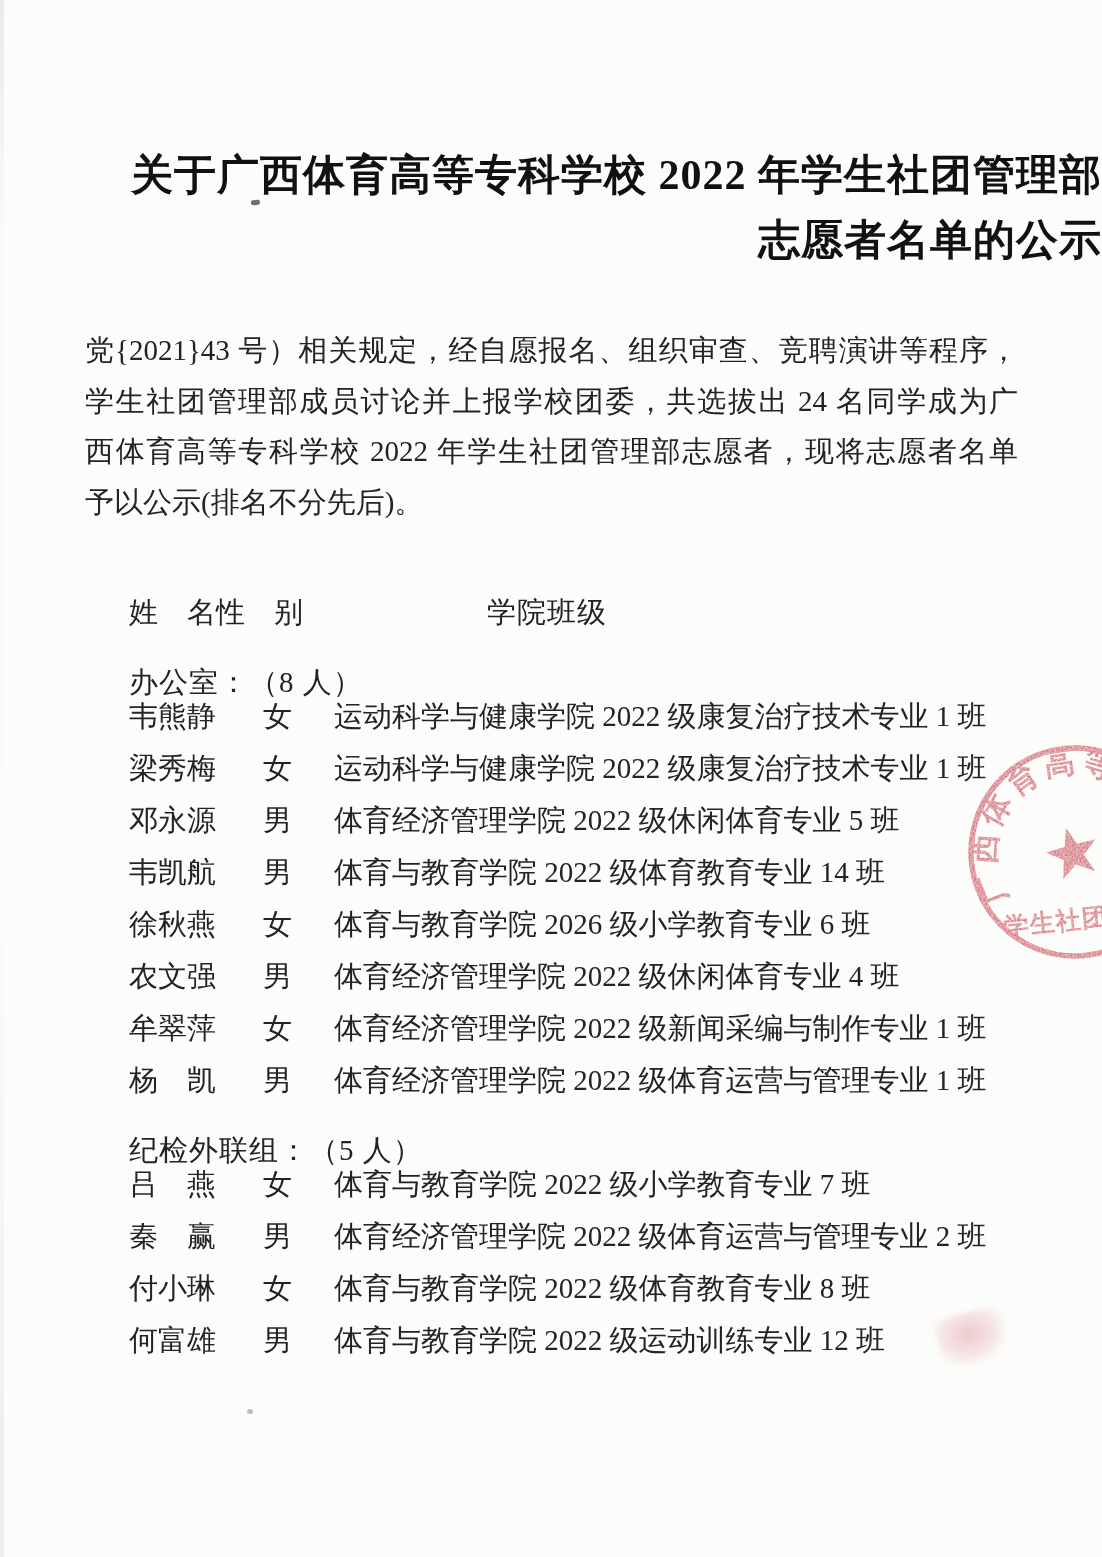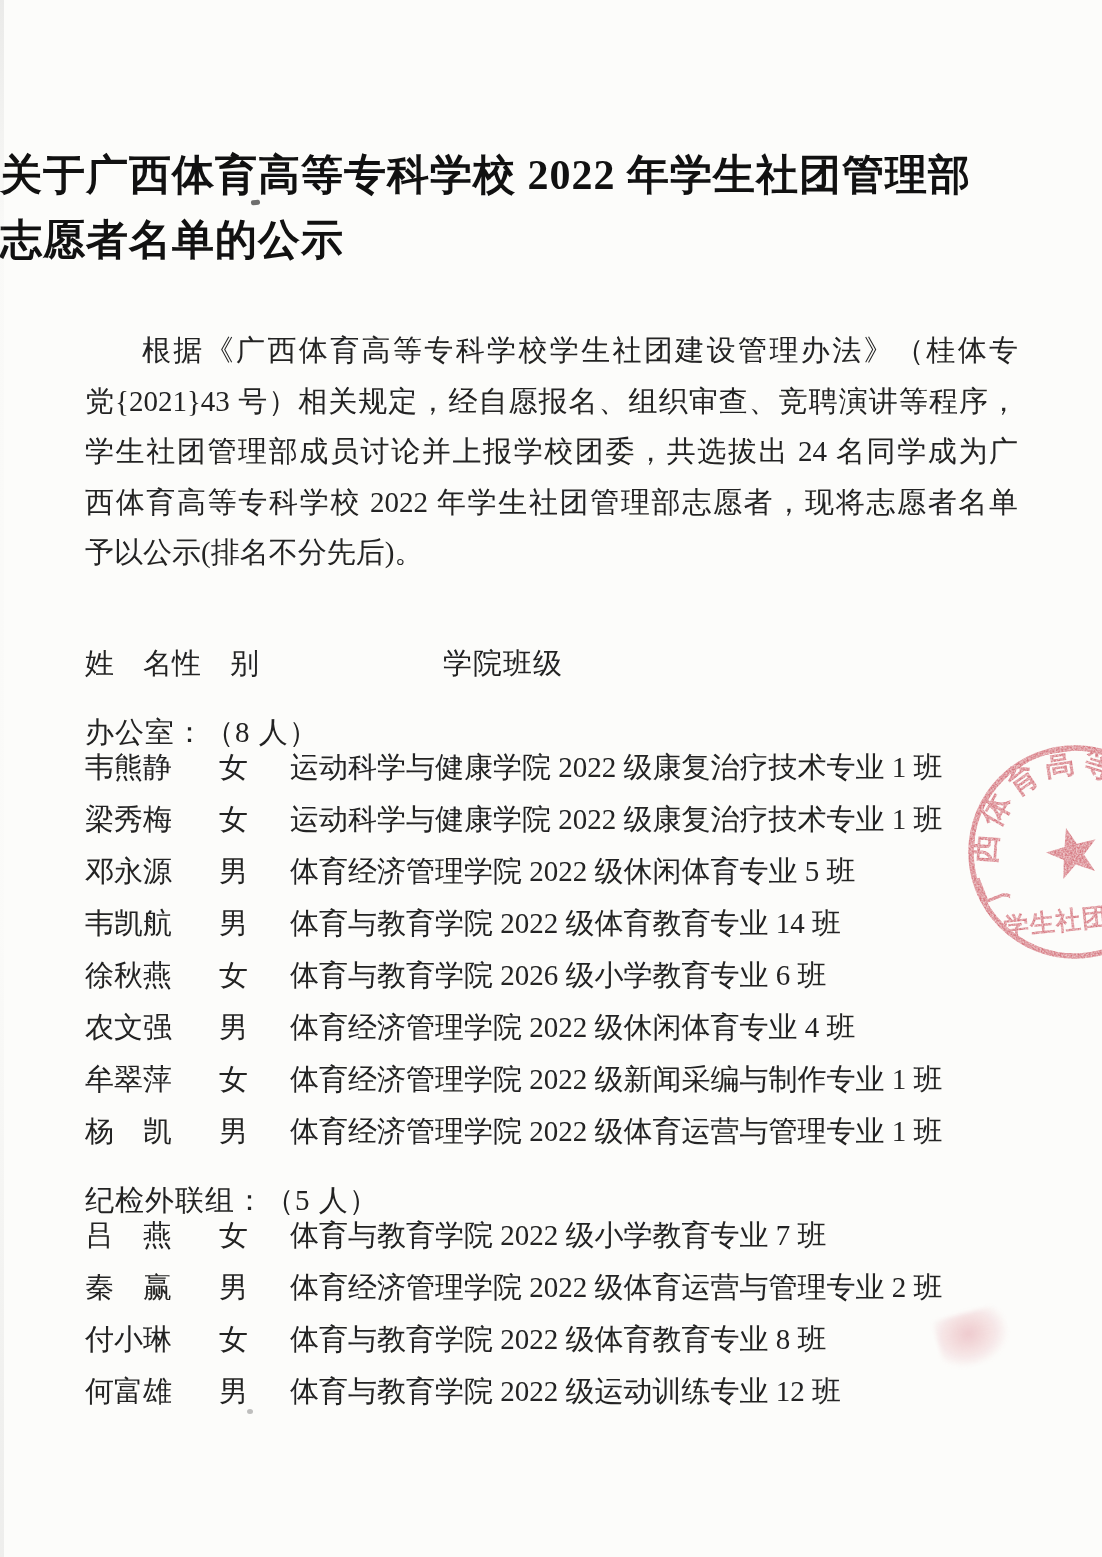--- a/index.html
+++ b/index.html
@@ -18,21 +18,21 @@
     position: absolute;
     left: 0; top: 0;
     width: 4px; height: 100%;
     background: linear-gradient(to bottom,
       rgba(150,150,150,0.35) 0%, rgba(200,200,200,0.10) 15%,
       rgba(200,200,200,0.05) 60%, rgba(160,160,160,0.30) 96%);
     opacity: 0.5;
   }
   .doc-title {
     margin-top: 143px;
-    text-align: left;
+    text-align: right;
     font-size: 42px;
     line-height: 65px;
     font-weight: bold;
     color: #111;
     letter-spacing: 1px;
   }
   .body-block {
     margin: 52px 84px 0 85px;
     font-size: 29px;
     line-height: 50.5px;
@@ -40,20 +40,21 @@
   }
   .body-line.j {
     text-align: justify;
     text-align-last: justify;
   }
   .body-line.indent { text-indent: 57px; }
   .roster {
     margin-top: 60px;
     font-size: 29px;
     color: #232323;
+    padding-left: 44px;
   }
   .rrow {
     display: flex;
     align-items: center;
     height: 52px;
     padding-left: 85px;
   }
   .h-name { white-space: pre; }
   .h-gender { white-space: pre; }
   .h-class { margin-left: 184px; letter-spacing: 1px; font-family: Liberation Serif, serif; }
@@ -102,21 +103,20 @@
   <div class="left-edge-shadow"></div>
 
   <div class="doc-title">
     <div>关于广西体育高等专科学校 2022 年学生社团管理部</div>
     <div>志愿者名单的公示</div>
   </div>
 
   <div class="scan-dash"></div>
 
   <div class="body-block">
-    <div class="body-line j indent">根据《广西体育高等专科学校学生社团建设管理办法》（桂体专</div>
     <div class="body-line j">党{2021}43 号）相关规定，经自愿报名、组织审查、竞聘演讲等程序，</div>
     <div class="body-line j">学生社团管理部成员讨论并上报学校团委，共选拔出 24 名同学成为广</div>
     <div class="body-line j">西体育高等专科学校 2022 年学生社团管理部志愿者，现将志愿者名单</div>
     <div class="body-line">予以公示(排名不分先后)。</div>
   </div>
 
   <div class="roster">
     <div class="rrow">
       <span class="h-name">姓　名</span>
       <span class="h-gender">性　别</span>

